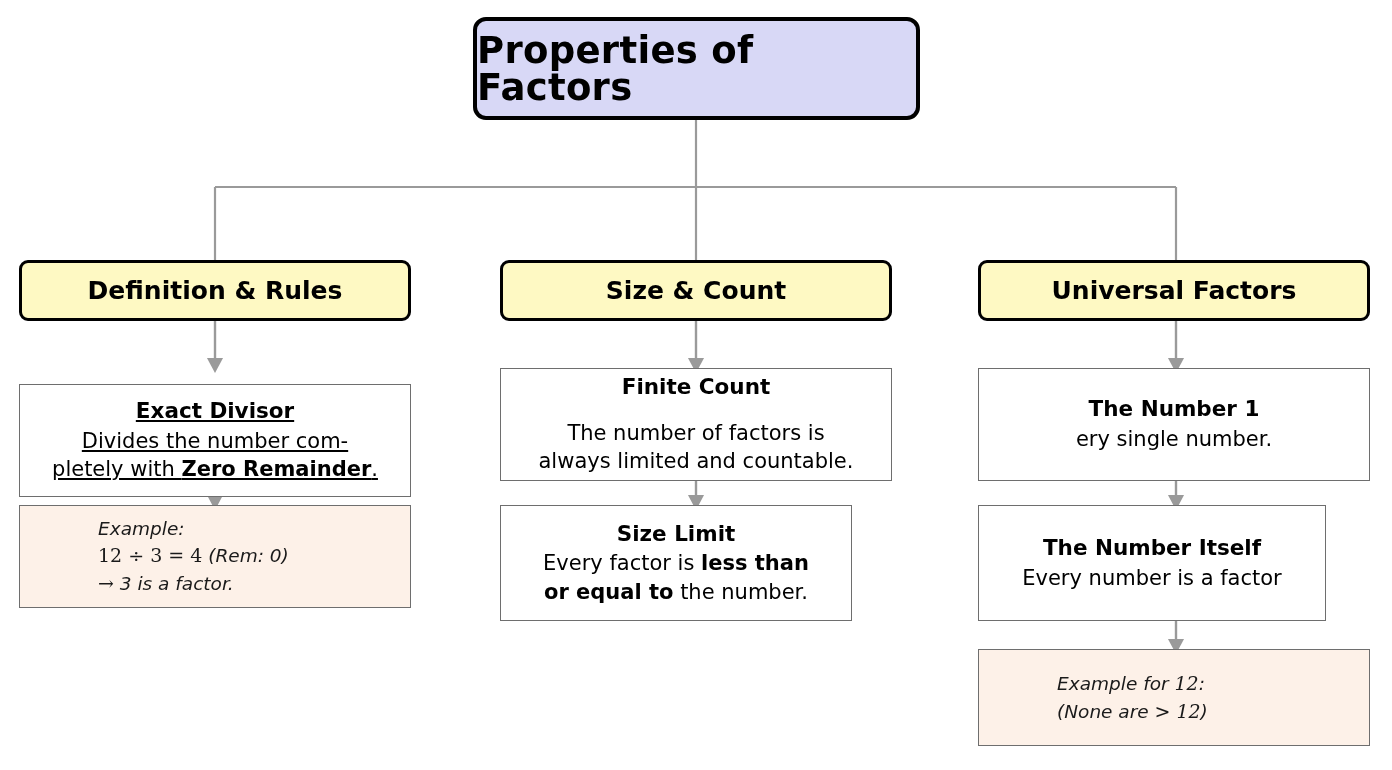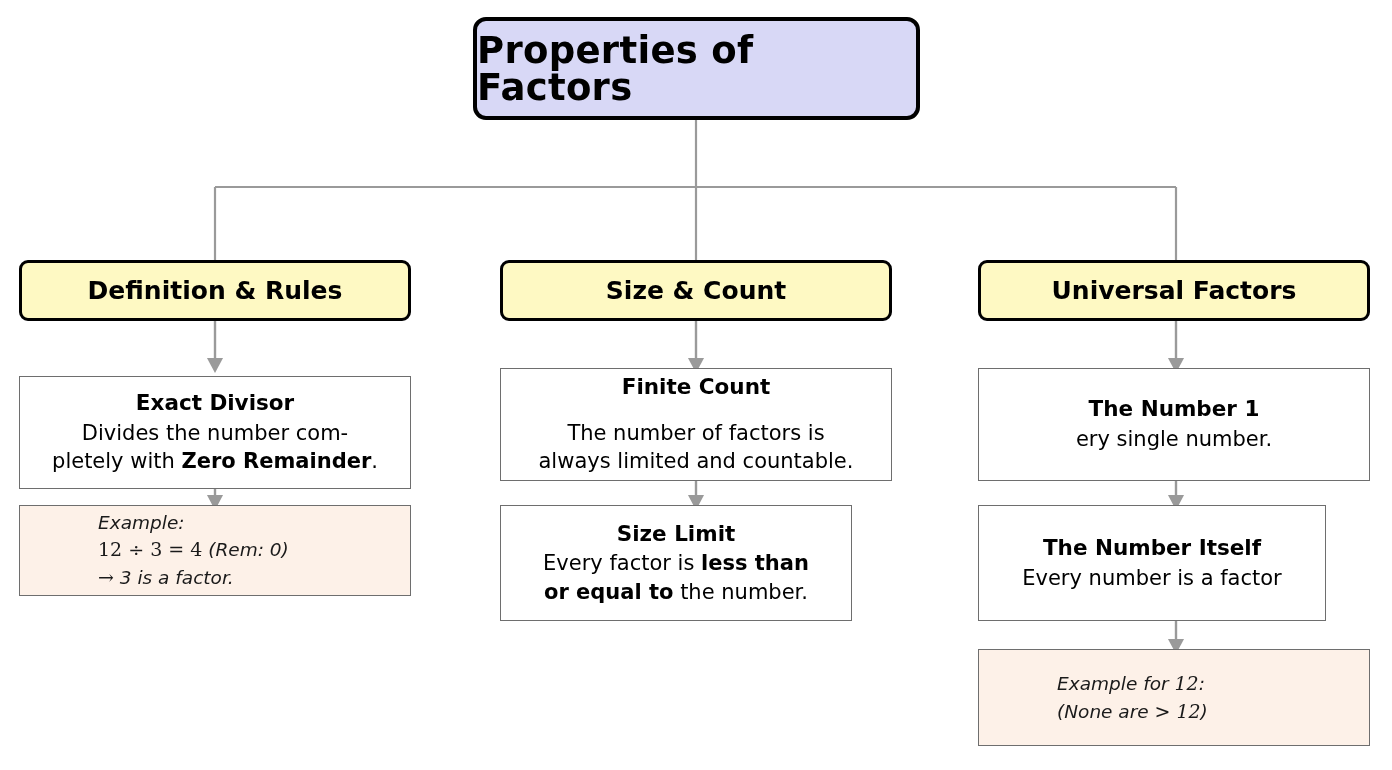--- a/index.html
+++ b/index.html
@@ -153,29 +153,29 @@
   </svg>
 
   <div class="root-node">
     <span class="root-title">Properties of Factors</span>
   </div>
 
   <div class="cat-node" style="left:19px; top:260px; width:392px;">
     <span class="cat-title">Definition &amp; Rules</span>
   </div>
 
-  <div class="leaf-node" style="left:19px; top:376px; width:392px; height:113px;">
+  <div class="leaf-node" style="left:19px; top:384px; width:392px; height:113px;text-decoration:underline;">
     <div class="leaf-title">Exact Divisor</div>
     <div class="leaf-body">
       <div>Divides the number com-</div>
       <div>pletely with <b>Zero Remainder</b>.</div>
     </div>
   </div>
 
-  <div class="leaf-node example" style="left:19px; top:505px; width:392px; height:91px;">
+  <div class="leaf-node example" style="left:19px; top:505px; width:392px; height:103px;">
     <div class="ex-line">Example:</div>
     <div class="ex-line"><span class="mathr">12 ÷ 3 = 4</span> <span style="font-style:italic">(Rem: 0)</span></div>
     <div class="ex-line"><span class="mathr">→</span> 3 is a factor.</div>
   </div>
 
   <div class="cat-node" style="left:500px; top:260px; width:392px;">
     <span class="cat-title">Size &amp; Count</span>
   </div>
 
   <div class="leaf-node" style="left:500px; top:368px; width:392px; height:113px;justify-content:space-between;">

